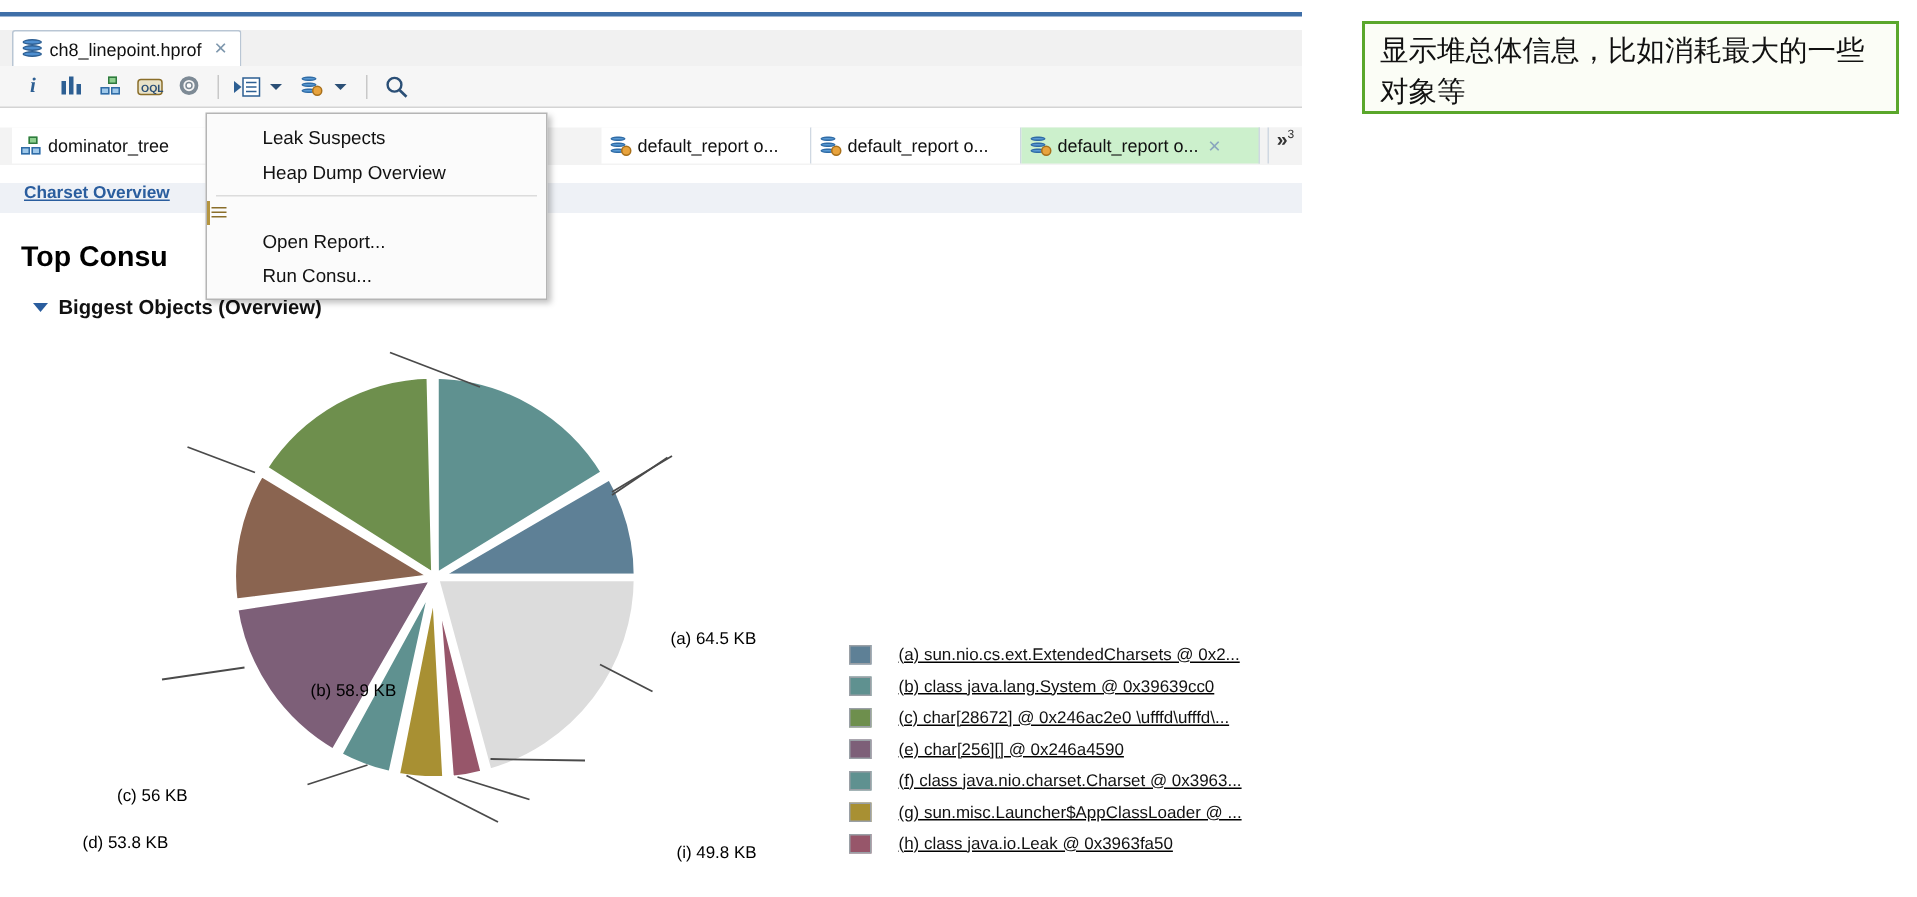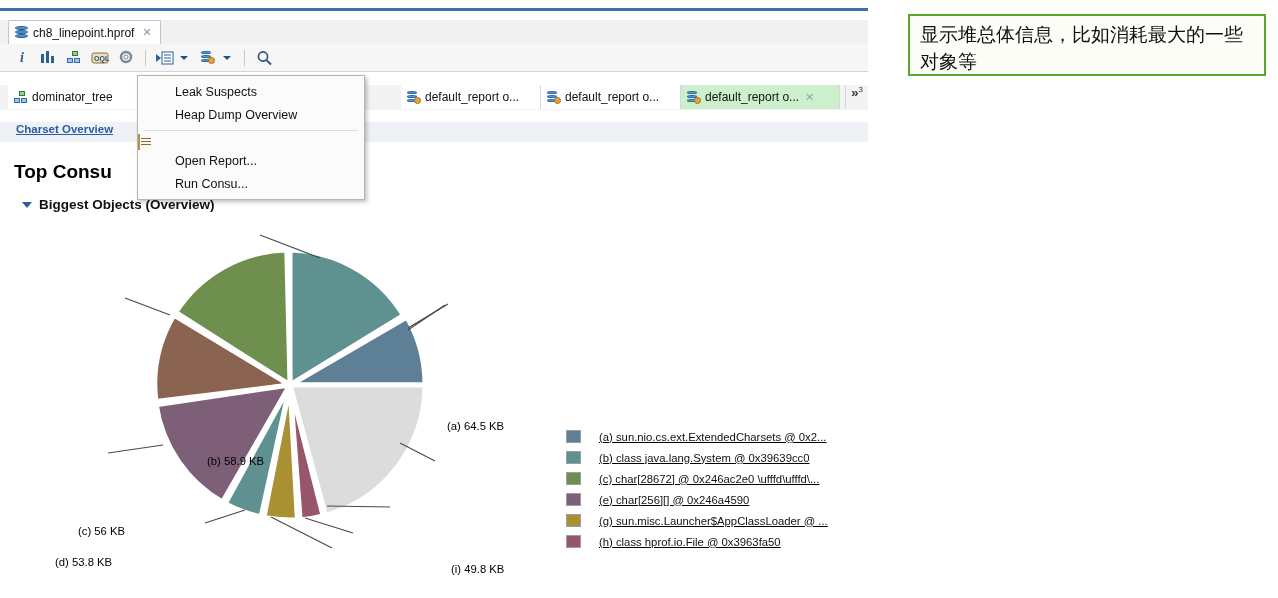--- a/index.html
+++ b/index.html
@@ -392,26 +392,30 @@
       </div>
       <div class="leg-row">
         <span class="leg-sw" style="background:#6e8f4d"></span>
         <span class="leg-txt">(c)  char[28672] @ 0x246ac2e0  \ufffd\ufffd\...</span>
       </div>
       <div class="leg-row">
         <span class="leg-sw" style="background:#7d5f78"></span>
         <span class="leg-txt">(e)  char[256][] @ 0x246a4590</span>
       </div>
       <div class="leg-row">
+        <span class="leg-sw" style="background:#5f9190"></span>
+        <span class="leg-txt">(f)  class java.nio.charset.Charset @ 0x3963...</span>
+      </div>
+      <div class="leg-row">
         <span class="leg-sw" style="background:#a89033"></span>
         <span class="leg-txt">(g)  sun.misc.Launcher$AppClassLoader @ ...</span>
       </div>
       <div class="leg-row">
         <span class="leg-sw" style="background:#97566a"></span>
-        <span class="leg-txt">(h)  class hprof.io.File @ 0x3963fa50</span>
+        <span class="leg-txt">(h)  class java.io.Leak @ 0x3963fa50</span>
       </div>
 
     </div>
   </div>
 
   <div id="dropdown-menu">
     <div class="mi-wrap">
       <div class="menu-item">Leak Suspects</div>
     </div>
     <div class="mi-wrap">

